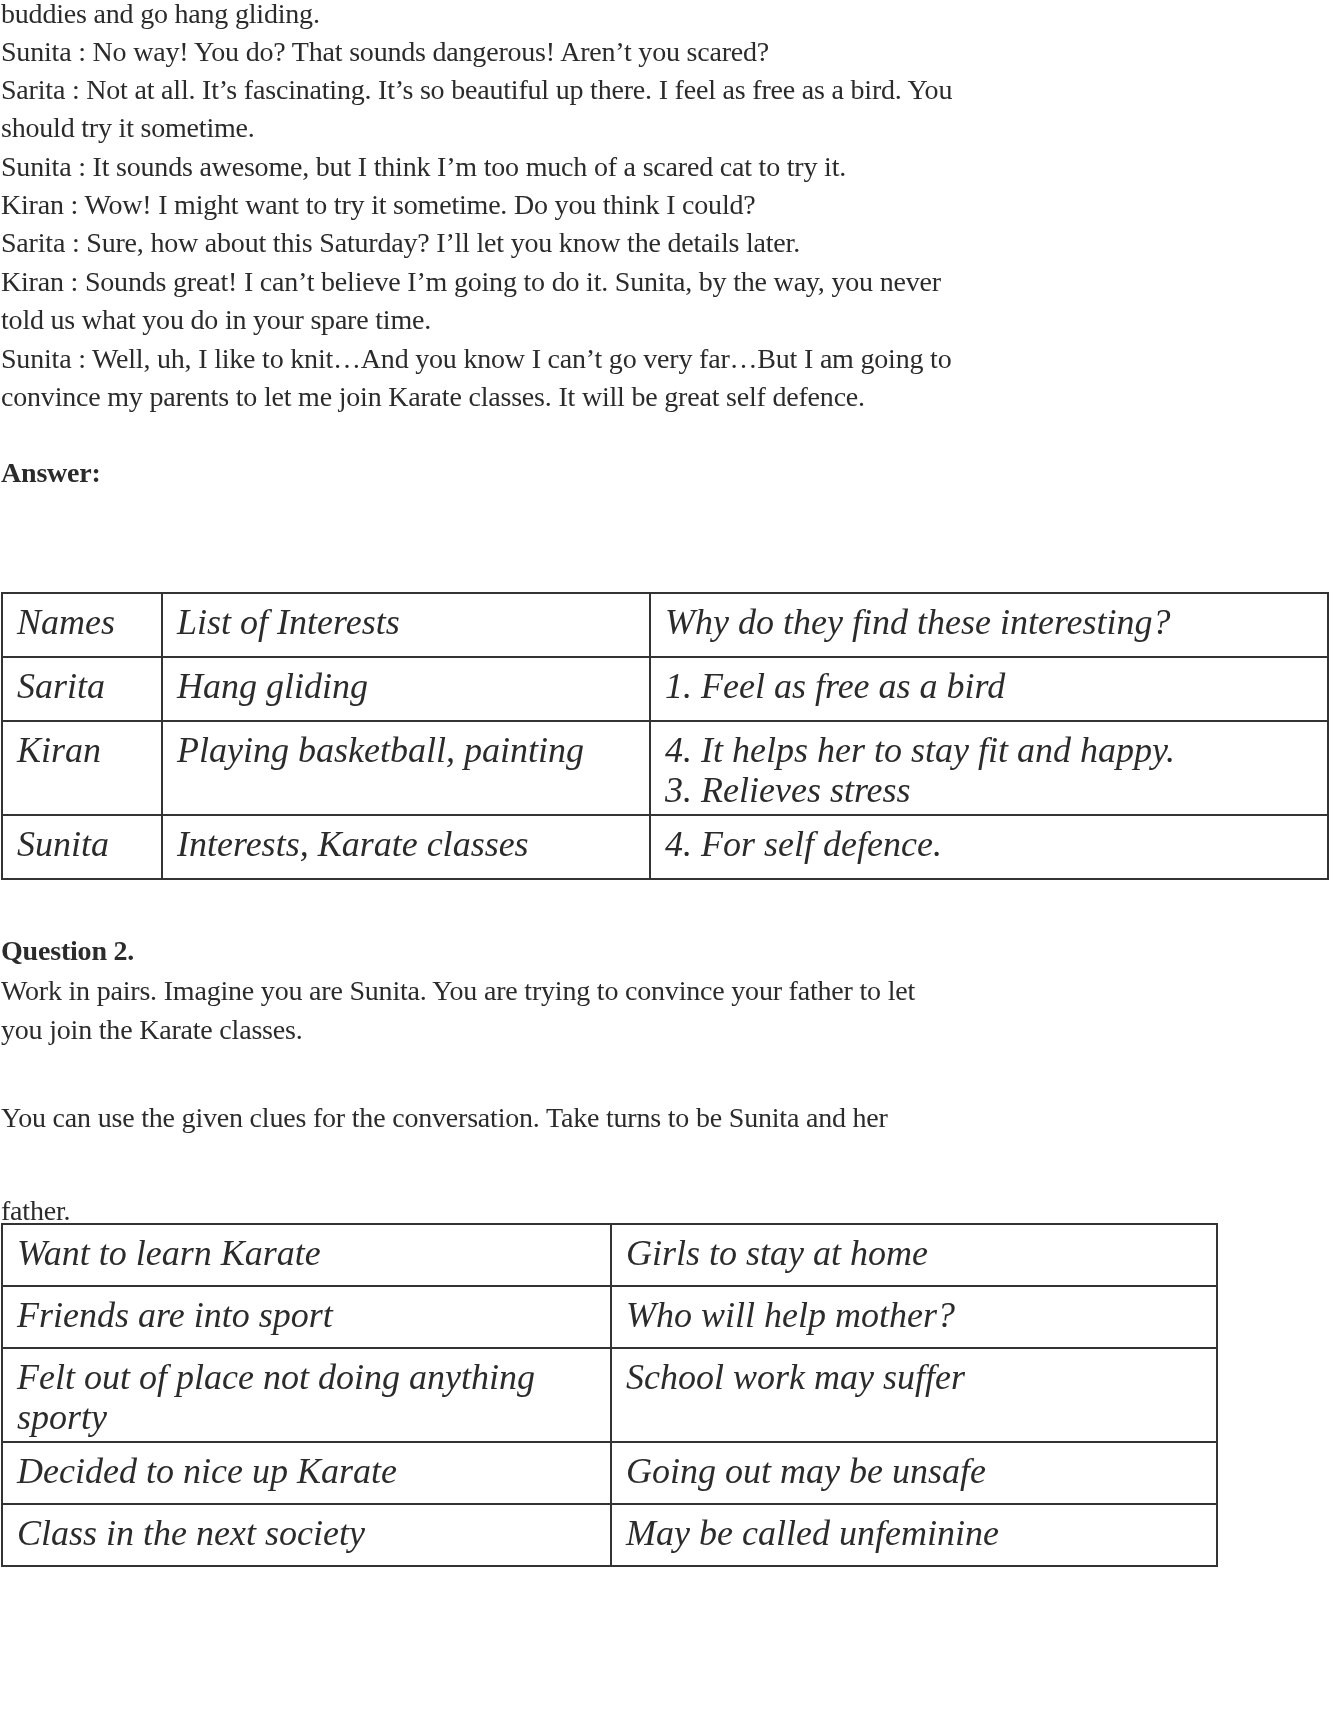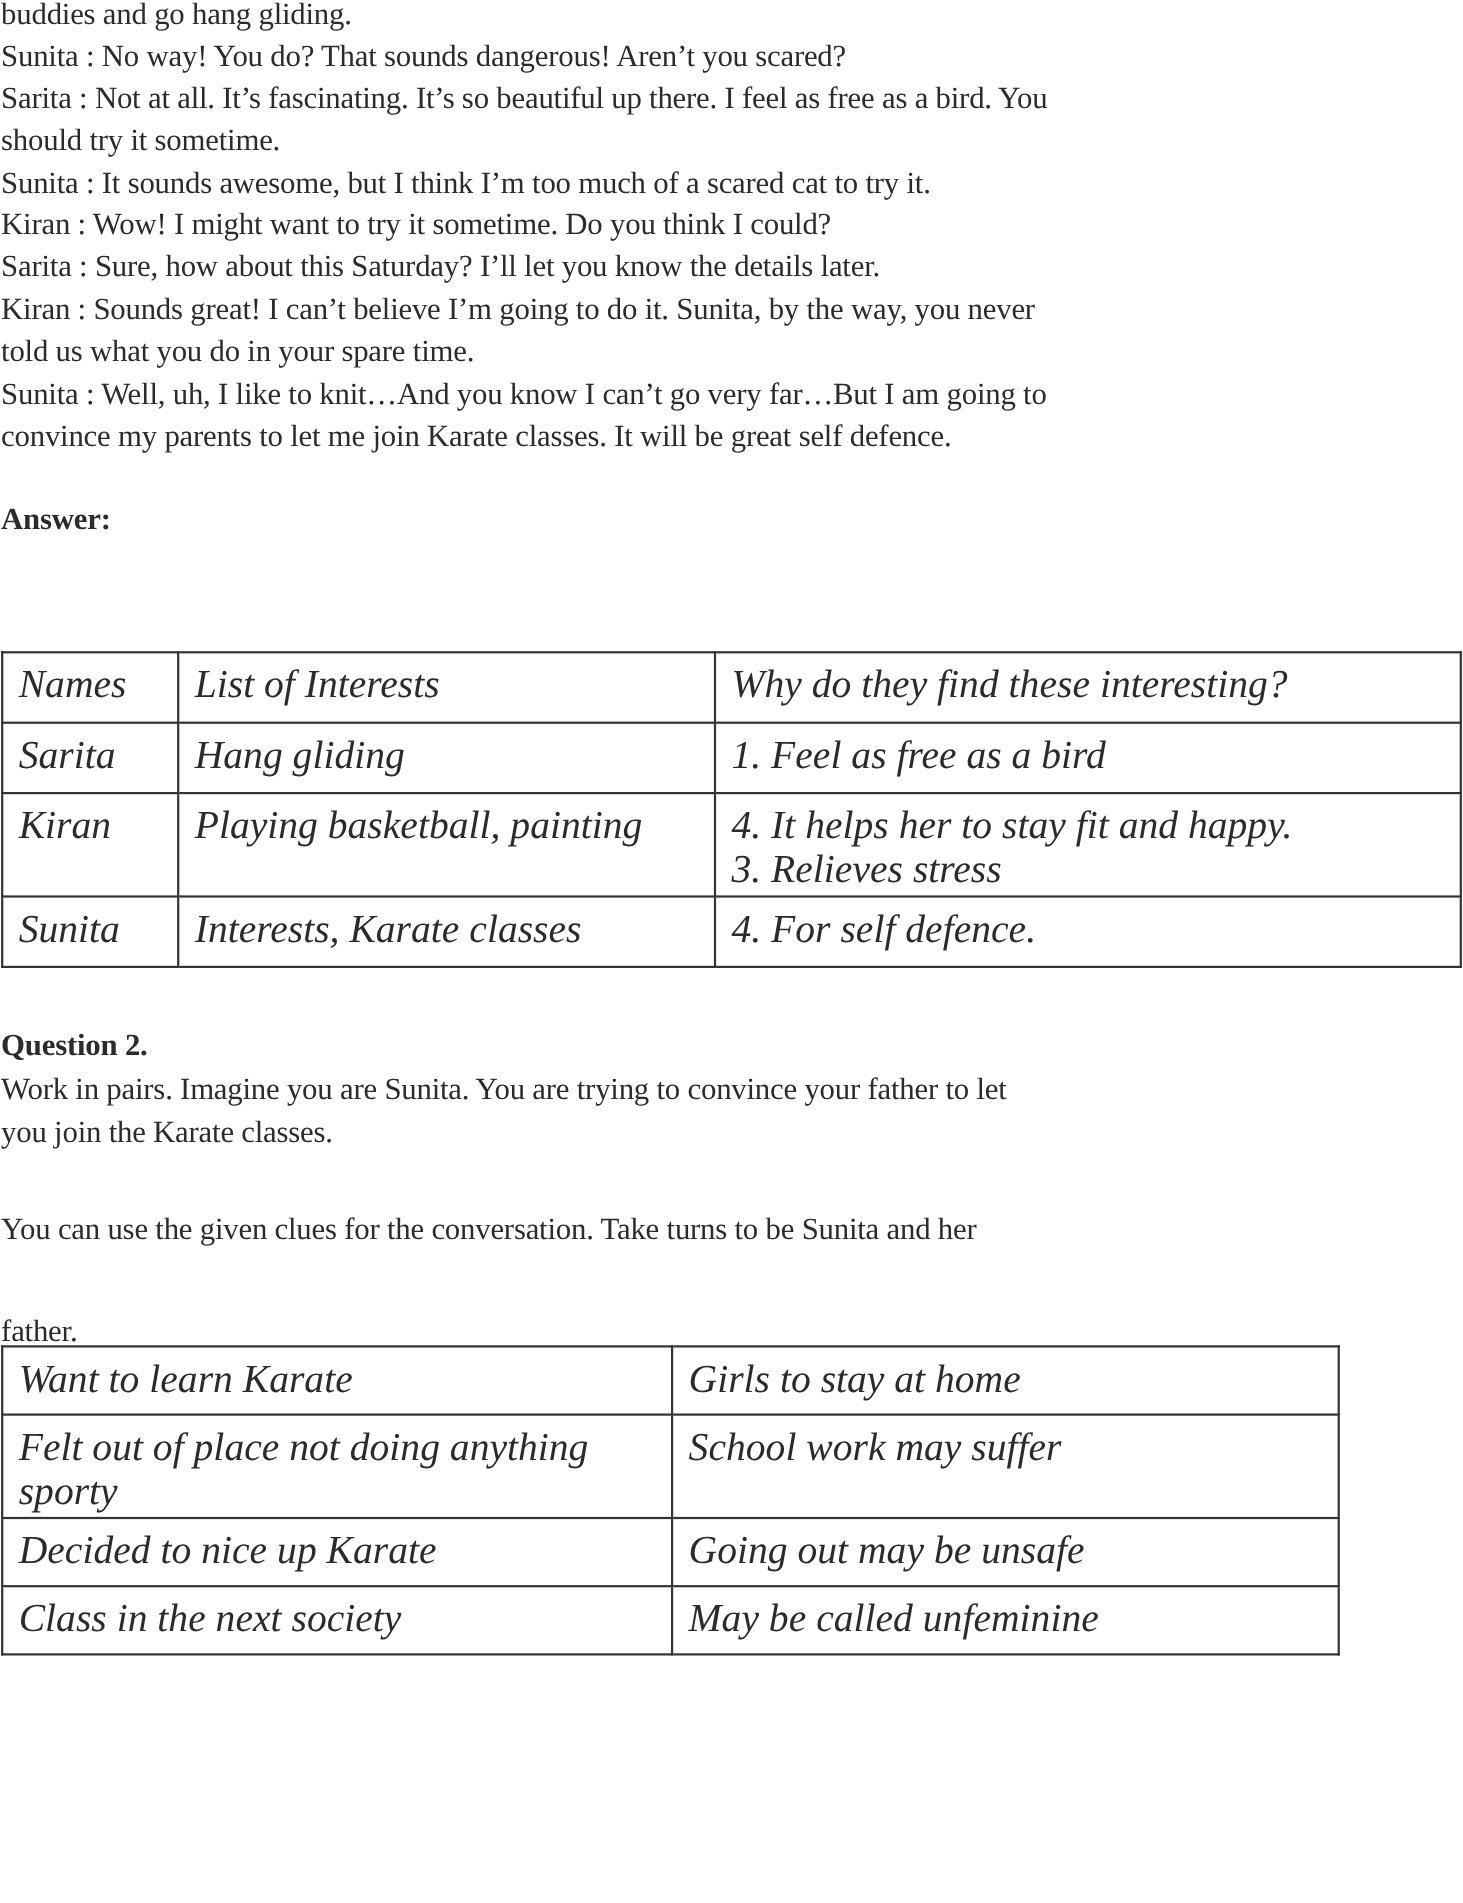--- a/index.html
+++ b/index.html
@@ -111,20 +111,24 @@
 <table id="t2">
   <colgroup>
     <col style="width:609px">
     <col>
   </colgroup>
   <tbody>
       <tr>
     <td>Want to learn Karate</td>
     <td>Girls to stay at home</td>
   </tr>
+  <tr>
+    <td>Friends are into sport</td>
+    <td>Who will help mother?</td>
+  </tr>
   <tr class="tall">
     <td>Felt out of place not doing anything sporty</td>
     <td>School work may suffer</td>
   </tr>
   <tr>
     <td>Decided to nice up Karate</td>
     <td>Going out may be unsafe</td>
   </tr>
   <tr>
     <td>Class in the next society</td>

